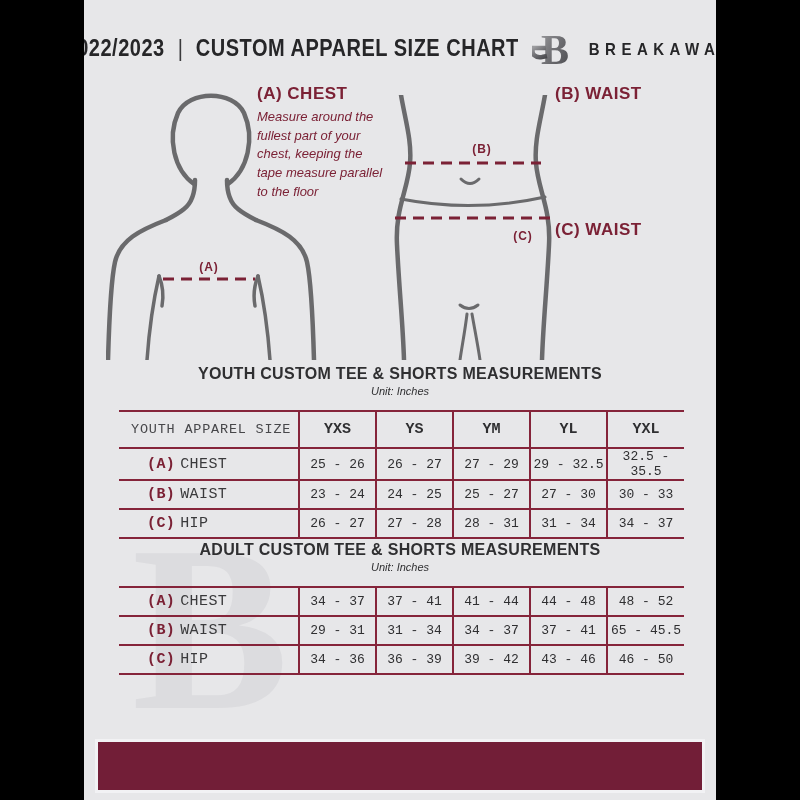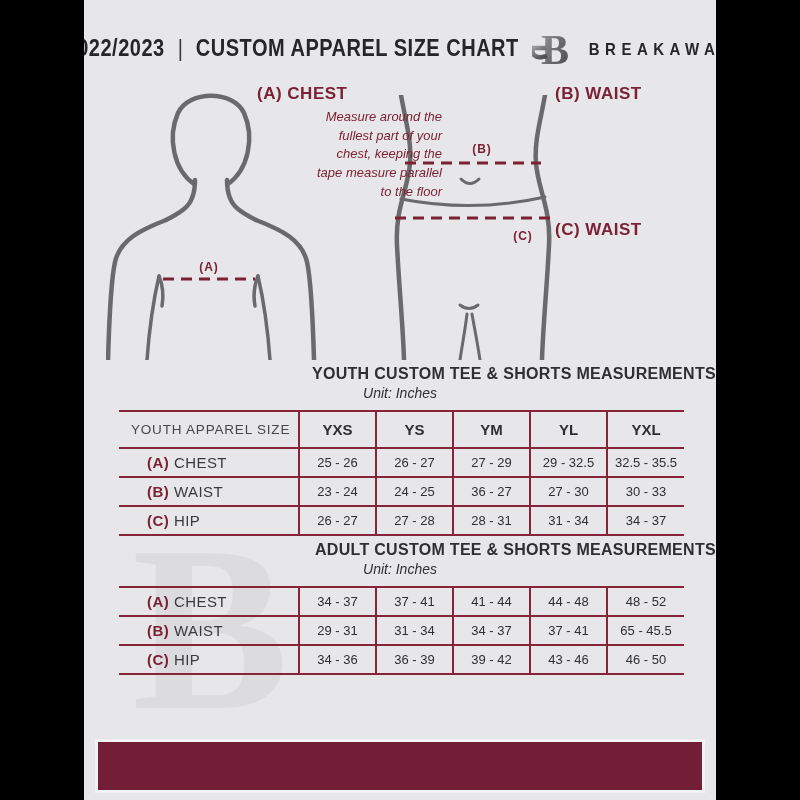--- a/index.html
+++ b/index.html
@@ -24,37 +24,37 @@
     display:inline-block;transform:scaleY(1.18);white-space:nowrap;}
   .pipe{font-size:20px;font-weight:400;color:#3a3a3c;transform:scaleY(1.2);}
   .brand{font-weight:bold;font-size:15px;color:#262628;letter-spacing:5.5px;
     white-space:nowrap;margin-left:2px;transform:scaleY(1.1);}
   .logo{flex:0 0 auto;}
 
   
   .guide-heading{position:absolute;font-weight:bold;font-size:17px;
     color:var(--maroon);letter-spacing:.5px;}
   .guide-body{position:absolute;font-style:italic;font-size:13px;line-height:1.44;
-    color:var(--maroon);white-space:pre-line;text-align:right;}
+    color:var(--maroon);white-space:pre-line;}
   .diagram{position:absolute;}
 
   
-  .section-title{position:absolute;width:100%;text-align:right;font-weight:bold;
+  .section-title{position:absolute;width:100%;text-align:center;font-weight:bold;
     font-size:16px;color:var(--dark);letter-spacing:.3px;}
   .unit-line{position:absolute;width:100%;text-align:center;font-style:italic;
-    font-size:14px;color:var(--dark);}
+    font-size:11px;color:var(--dark);}
 
   
   table.sizetable{position:absolute;left:35px;width:565px;border-collapse:collapse;
     table-layout:fixed;border-top:2px solid var(--line);z-index:1;}
   table.sizetable tr{border-bottom:2px solid var(--line);}
   table.sizetable th,table.sizetable td{vertical-align:middle;background:transparent;}
   table.sizetable th+th,table.sizetable td+td{border-left:2px solid var(--line);}
   table.sizetable .c0{width:180px;text-align:left;}
-  table.sizetable th,table.sizetable td{width:77px;text-align:center;}
+  table.sizetable th,table.sizetable td{width:77px;text-align:center;font-family:Liberation Mono, monospace;}
   tr.head-row{height:37px;}
   tr.data-row{height:29px;}
   .col-head{font-weight:bold;font-size:15px;color:var(--dark);}
   .table-label{font-weight:normal;font-size:13.5px;color:#47474a;
     letter-spacing:.8px;padding-left:12px;}
   .row-label{font-size:15px;color:#3a3a3c;padding-left:28px;letter-spacing:.4px;}
   .row-label .pfx{font-weight:bold;color:var(--maroon);margin-right:5px;}
   .cell-val{font-size:13px;color:var(--dark);}
 
   
@@ -155,21 +155,21 @@
       <td class="cell-val">25 - 26</td>
       <td class="cell-val">26 - 27</td>
       <td class="cell-val">27 - 29</td>
       <td class="cell-val">29 - 32.5</td>
       <td class="cell-val">32.5 - 35.5</td>
     </tr>
     <tr class="data-row">
       <td class="c0 row-label"><span class="pfx">(B)</span><span>WAIST</span></td>
       <td class="cell-val">23 - 24</td>
       <td class="cell-val">24 - 25</td>
-      <td class="cell-val">36 - 27</td>
+      <td class="cell-val">25 - 27</td>
       <td class="cell-val">27 - 30</td>
       <td class="cell-val">30 - 33</td>
     </tr>
     <tr class="data-row">
       <td class="c0 row-label"><span class="pfx">(C)</span><span>HIP</span></td>
       <td class="cell-val">26 - 27</td>
       <td class="cell-val">27 - 28</td>
       <td class="cell-val">28 - 31</td>
       <td class="cell-val">31 - 34</td>
       <td class="cell-val">34 - 37</td>

